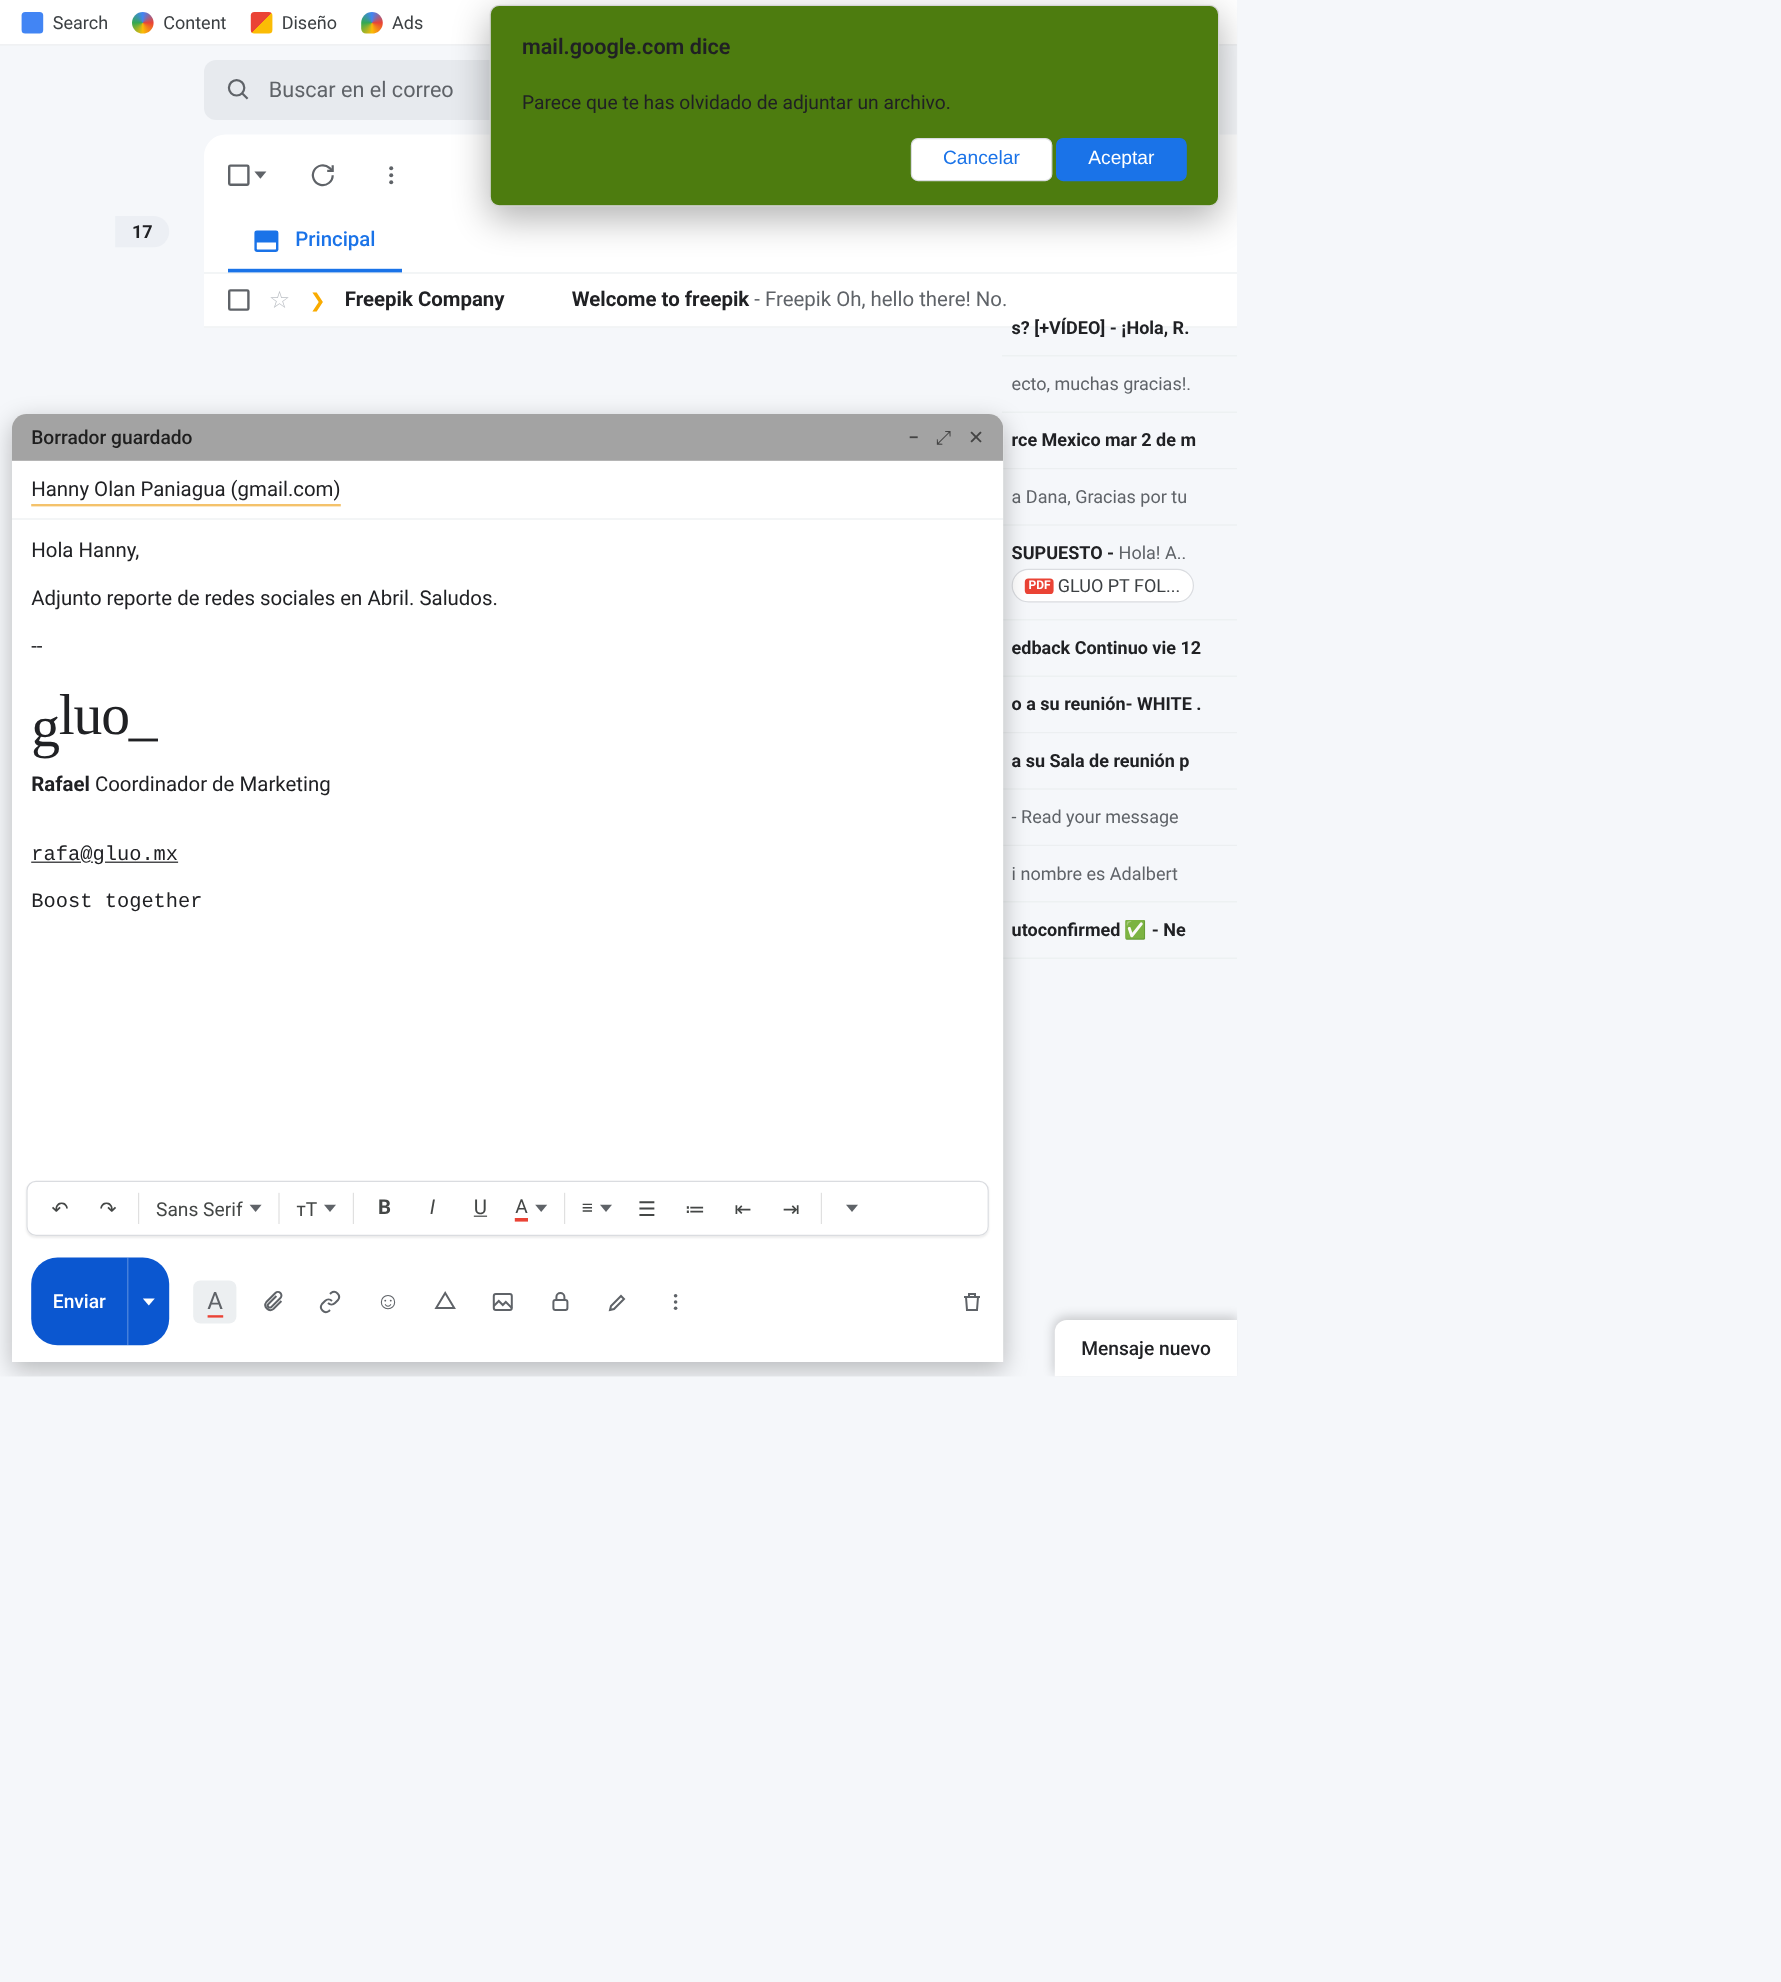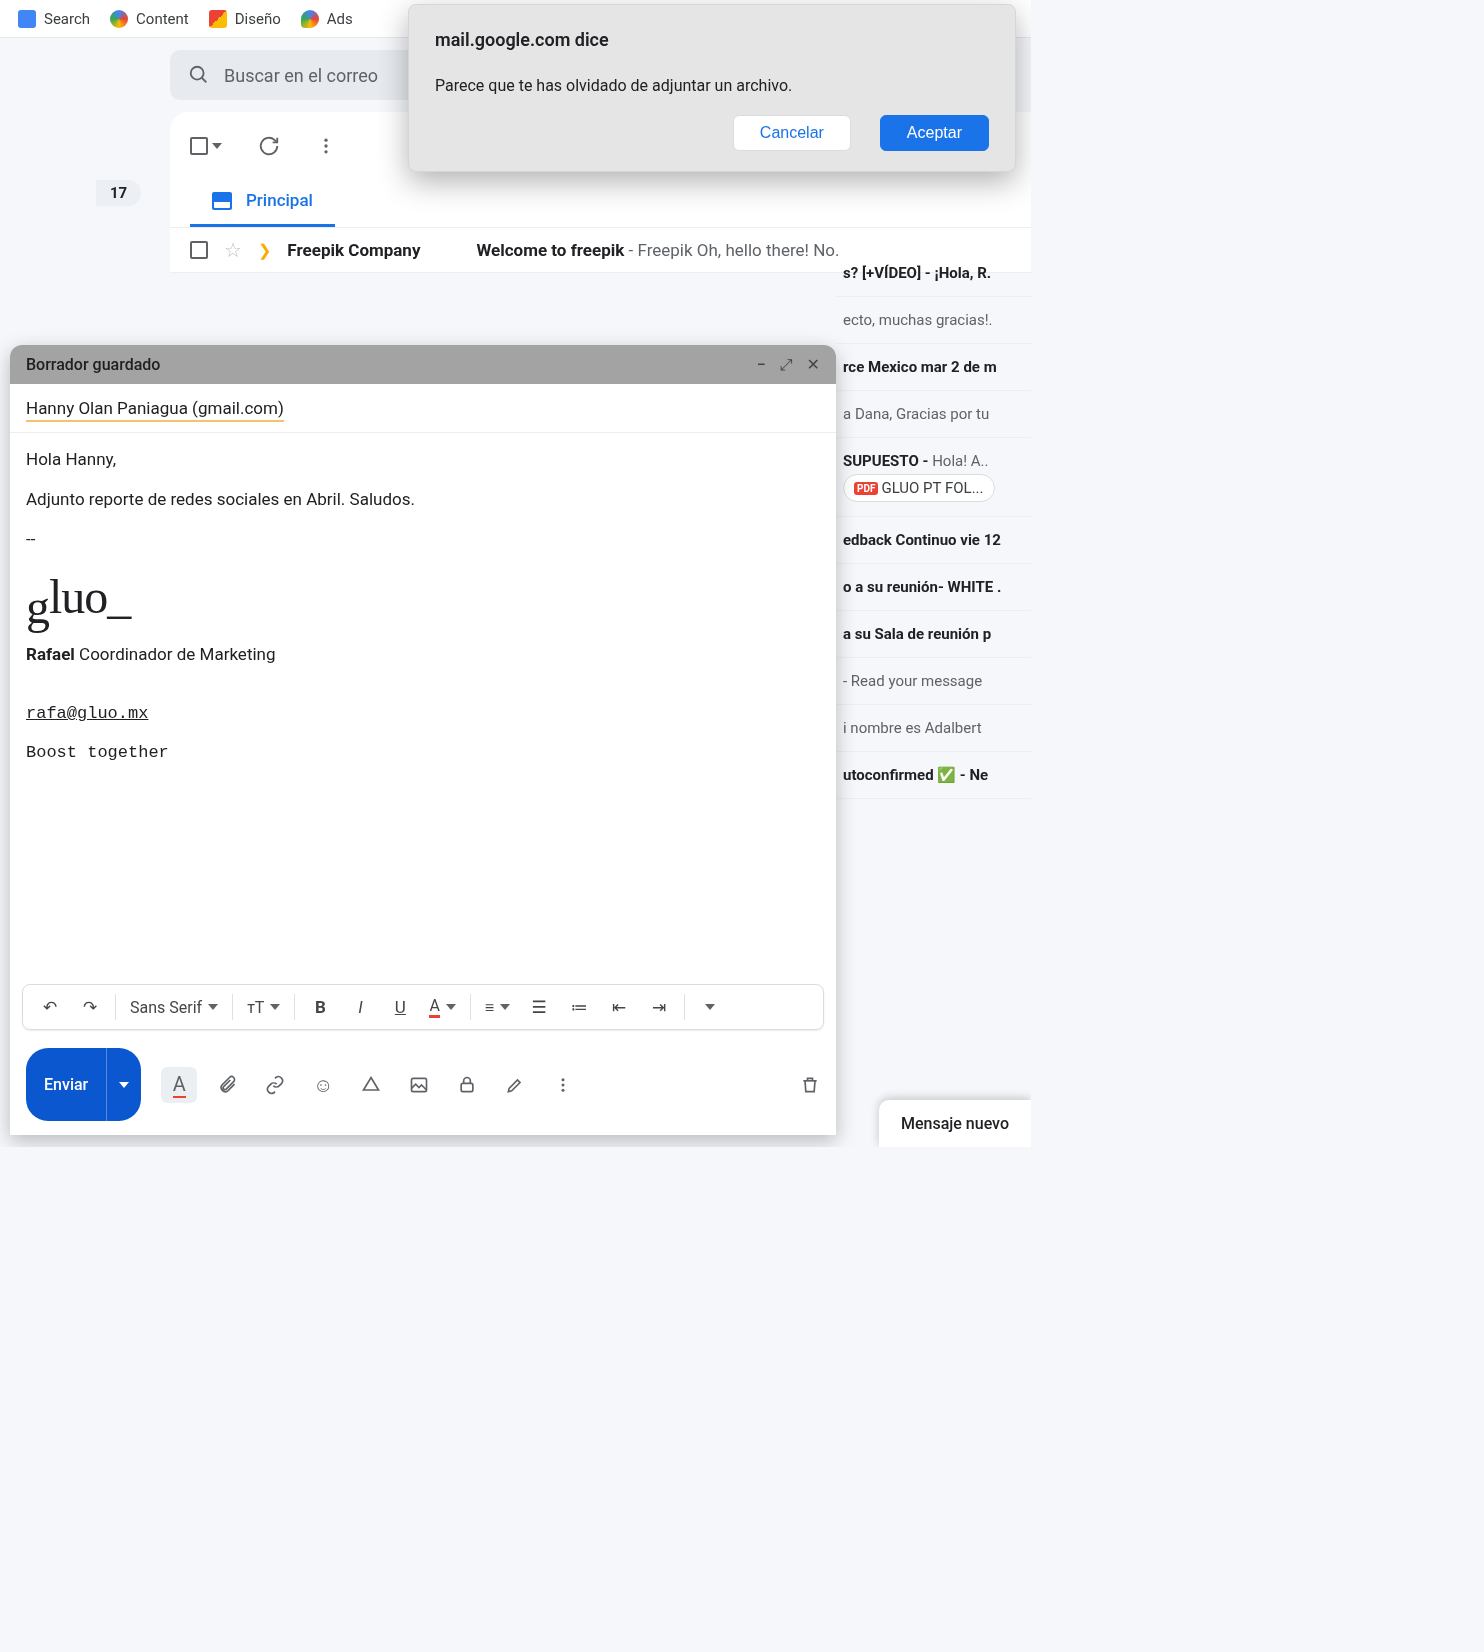--- a/index.html
+++ b/index.html
@@ -277,34 +277,34 @@
     border-radius: 6px;
     font-size: 20px;
   }
   .send-icon.hl { background: #eceff1; }
   .trash { margin-left: auto; color: #5f6368; cursor: pointer; font-size: 20px; }
   
   .dialog {
     position: absolute;
     left: 408px; top: 4px;
     width: 608px;
-    background: #e5e5e5;
+    background: #4d7c0f;
     border: 1px solid #d6d6d6;
     border-radius: 8px;
     box-shadow: 0 10px 30px rgba(0,0,0,.3);
     padding: 24px 26px 20px;
     font-size: 16px;
     z-index: 100;
   }
   .dialog-title { font-weight: 600; margin-bottom: 18px; font-size: 18px; }
   .dialog p { margin-bottom: 16px; line-height: 1.55; margin-top: 24px; }
   .dialog-buttons {
     display: flex;
     justify-content: flex-end;
-    gap: 29px;
+    gap: 3px;
     margin-top: 10px;
   }
   .dlg-btn {
     padding: 8px 26px;
     border-radius: 6px;
     font-size: 16px;
     cursor: pointer;
     border: 1px solid #dadce0;
     background: #fff;
     color: #1a73e8;

